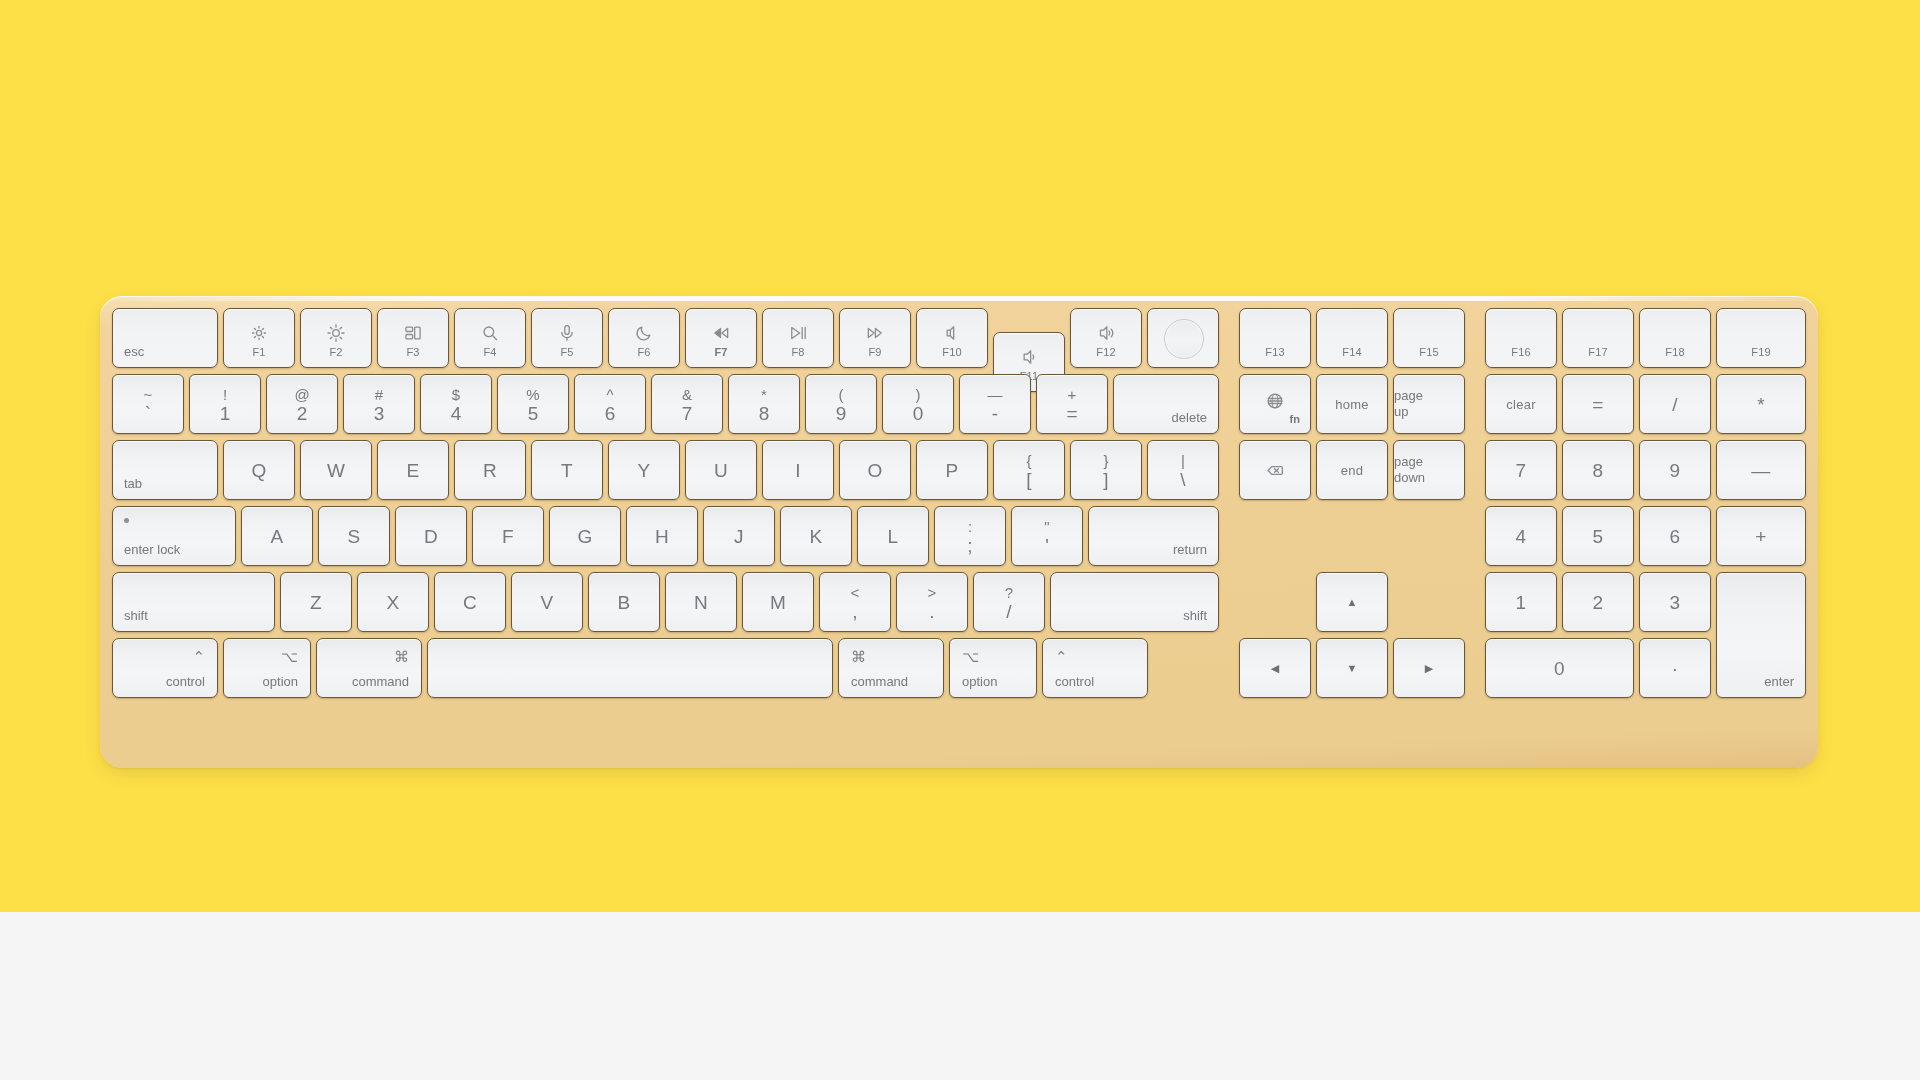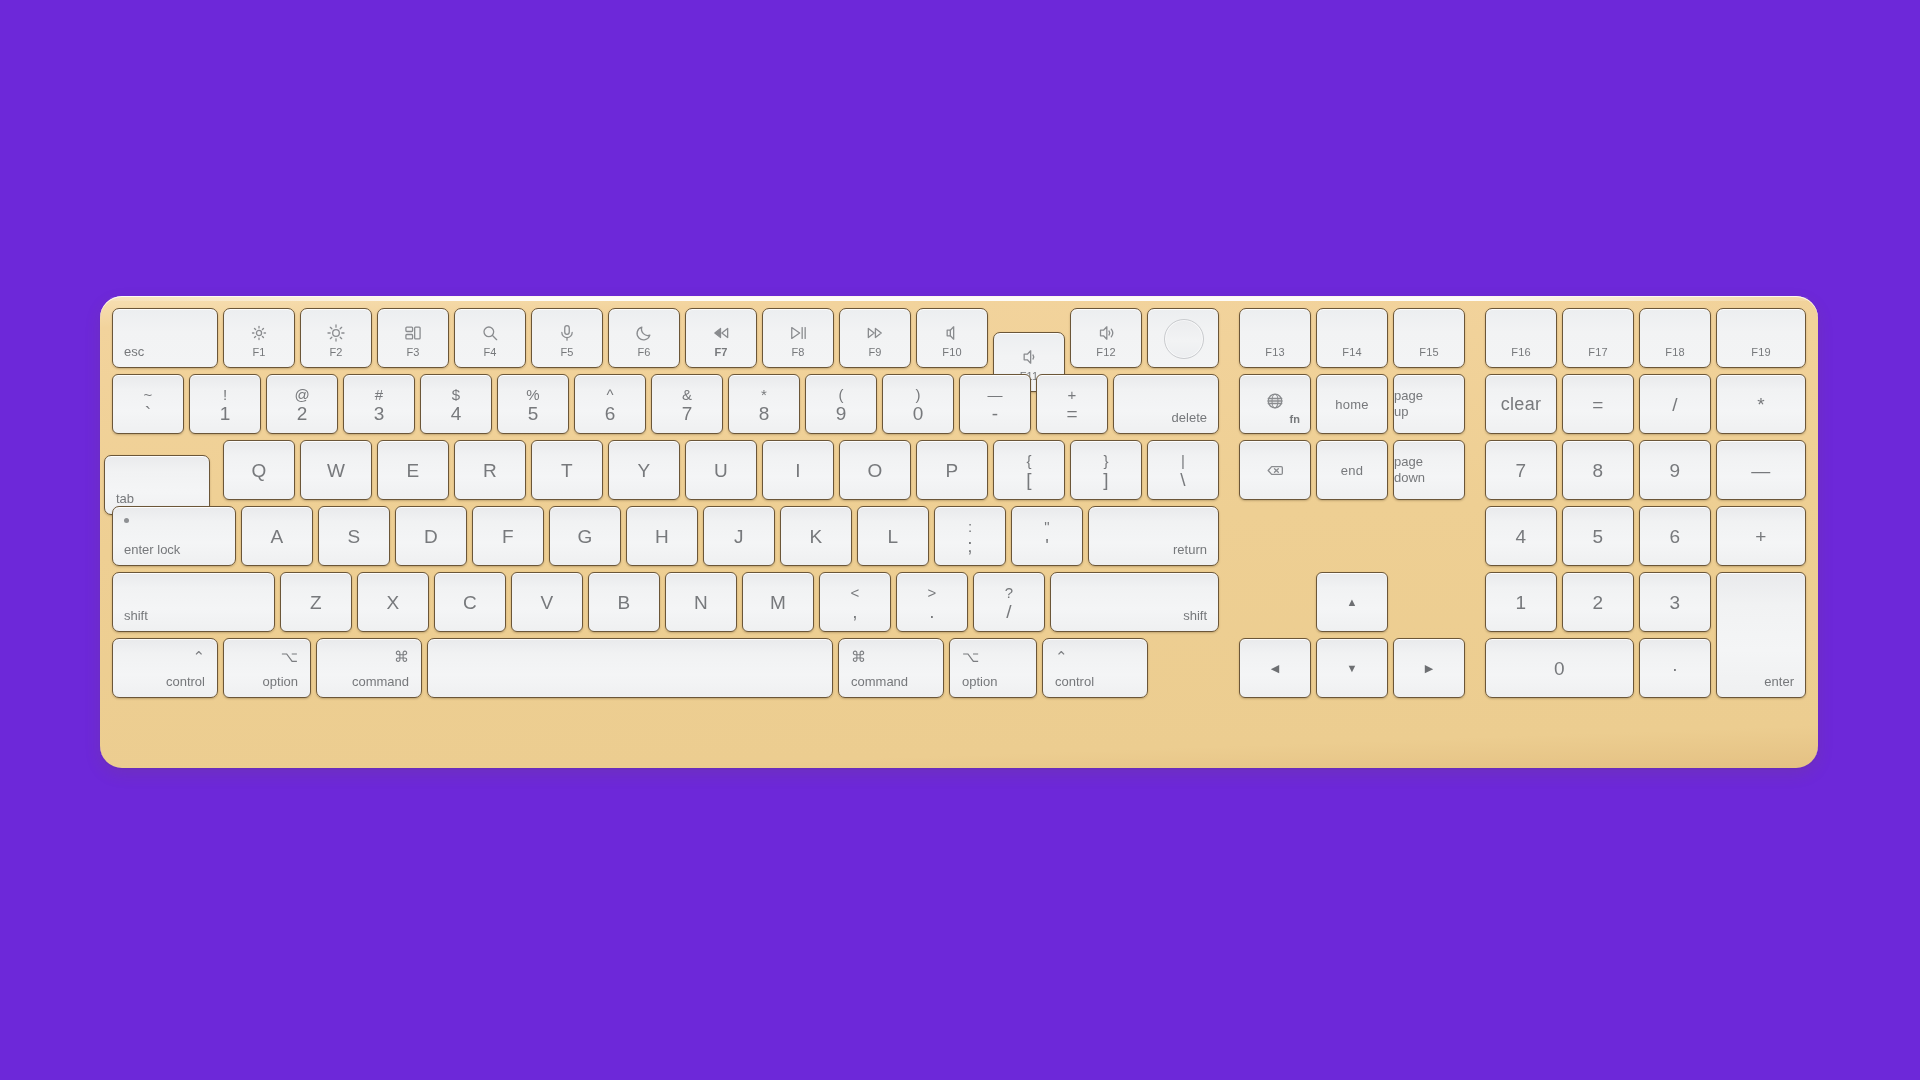--- a/index.html
+++ b/index.html
@@ -9,22 +9,22 @@
     width: 1920px;
     height: 1080px;
     overflow: hidden;
     background: #f5f5f5;
     font-family: "Liberation Sans", sans-serif;
   }
 
   #stage {
     position: relative;
     width: 1920px;
-    height: 1080px;
-    background: #6d28d9;
+    height: 912px;
+    background: #fde047;
   }
 
   
   #keyboard-body {
     position: absolute;
     left: 100px;
     top: 296px;
     width: 1718px;
     height: 472px;
     border-radius: 22px;
@@ -419,32 +419,32 @@
         <div class="key" style="left: 1216px; top: 78px; width: 72px; height: 60px;">
           <div class="gl center" style="font-size:13px;">home</div>
         </div>
         <div class="key" style="left: 1293px; top: 78px; width: 72px; height: 60px;">
           <div class="gl two">
             <span>page</span>
             <span>up</span>
           </div>
         </div>
         <div class="key" style="left: 1385px; top: 78px; width: 72px; height: 60px;">
-          <div class="gl center" style="font-size:18px;">clear</div>
+          <div class="gl center" style="font-size:13px;">clear</div>
         </div>
         <div class="key" style="left: 1462px; top: 78px; width: 72px; height: 60px;">
           <div class="gl center">=</div>
         </div>
         <div class="key" style="left: 1539px; top: 78px; width: 72px; height: 60px;">
           <div class="gl center">/</div>
         </div>
         <div class="key" style="left: 1616px; top: 78px; width: 90px; height: 60px;">
           <div class="gl center">*</div>
         </div>
-        <div class="key large" style="left: 4px; top: 144px; width: 106px; height: 60px; margin-top: 15px;">
+        <div class="key large" style="left: 12px; top: 144px; width: 106px; height: 60px;">
           <div class="gl bl">tab</div>
         </div>
         <div class="key" style="left: 123px; top: 144px; width: 72px; height: 60px;">
           <div class="gl center">Q</div>
         </div>
         <div class="key" style="left: 200px; top: 144px; width: 72px; height: 60px;">
           <div class="gl center">W</div>
         </div>
         <div class="key" style="left: 277px; top: 144px; width: 72px; height: 60px;">
           <div class="gl center">E</div>

